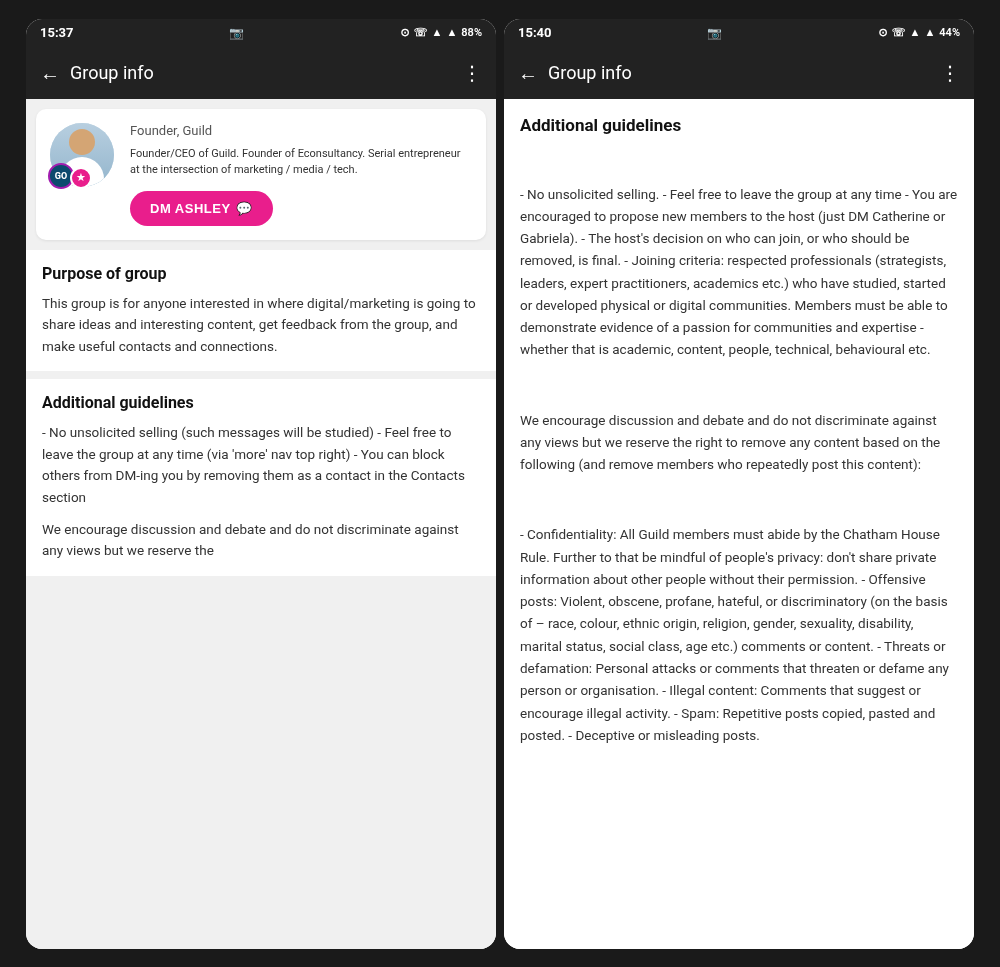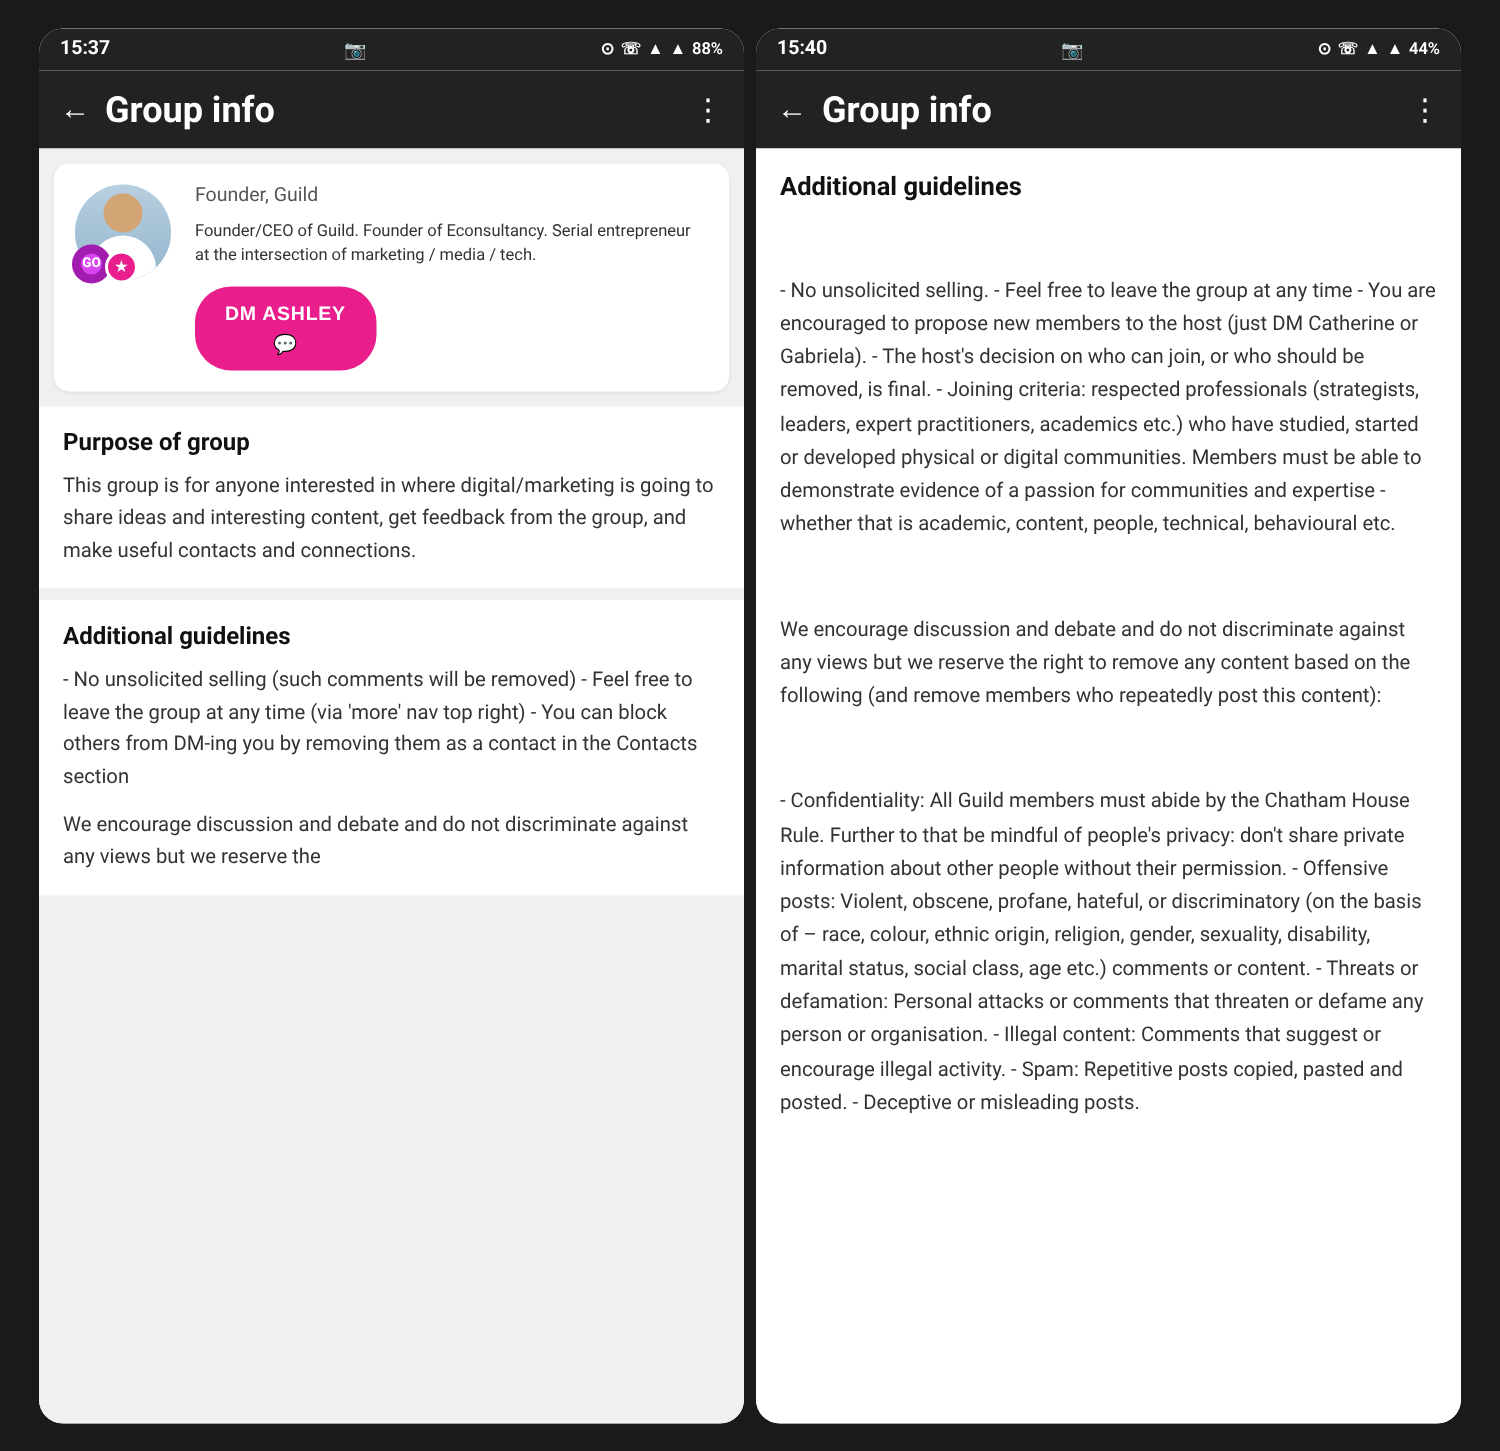--- a/index.html
+++ b/index.html
@@ -59,22 +59,22 @@
       padding: 10px 14px;
       gap: 10px;
       min-height: 52px;
     }
     .app-bar .back-arrow {
       font-size: 20px;
       cursor: pointer;
       color: #ffffff;
     }
     .app-bar .title {
-      font-size: 24px;
-      font-weight: 700;
+      font-size: 18px;
+      font-weight: 400;
       flex: 1;
     }
     .app-bar .more-icon {
       font-size: 20px;
       cursor: pointer;
       color: #ffffff;
     }
     
     .content-area {
       flex: 1;
@@ -135,22 +135,22 @@
       border-radius: 22px 22px 0 0;
       flex-shrink: 0;
     }
     .guild-badge {
       position: absolute;
       bottom: -2px;
       left: -2px;
       width: 26px;
       height: 26px;
       border-radius: 50%;
-      background: #d946ef;
-      border: 6px solid #a21caf;
+      background: #0c4a6e;
+      border: 2px solid #a21caf;
       display: flex;
       align-items: center;
       justify-content: center;
       font-size: 9px;
       font-weight: 800;
       color: white;
     }
     .star-badge {
       position: absolute;
       bottom: -2px;
@@ -207,21 +207,20 @@
       border: none;
       border-radius: 24px;
       padding: 10px 20px;
       font-size: 13px;
       font-weight: 700;
       letter-spacing: 0.5px;
       cursor: pointer;
       display: flex;
       align-items: center;
       gap: 6px;
-      flex-direction: column;
     }
     .section {
       background: #ffffff;
       margin: 0 0 0 0;
       padding: 14px 16px;
     }
     .section + .section {
       border-top: 8px solid #f0f0f0;
     }
     .section-title {
@@ -318,21 +317,21 @@
       <div class="section">
         <div class="section-title">Purpose of group</div>
         <div class="section-text">
           <p>This group is for anyone interested in where digital/marketing is going to share ideas and interesting content, get feedback from the group, and make useful contacts and connections.</p>
         </div>
       </div>
 
       <div class="section">
         <div class="section-title">Additional guidelines</div>
         <div class="section-text">
-          <p>- No unsolicited selling (such comments will be removed)
+          <p>- No unsolicited selling (such messages will be studied)
 - Feel free to leave the group at any time (via 'more' nav top right)
 - You can block others from DM-ing you by removing them as a contact in the Contacts section</p>
           <p>We encourage discussion and debate and do not discriminate against any views but we reserve the</p>
         </div>
       </div>
     </div>
   </div>
 
   <div class="phone-screen">
 

